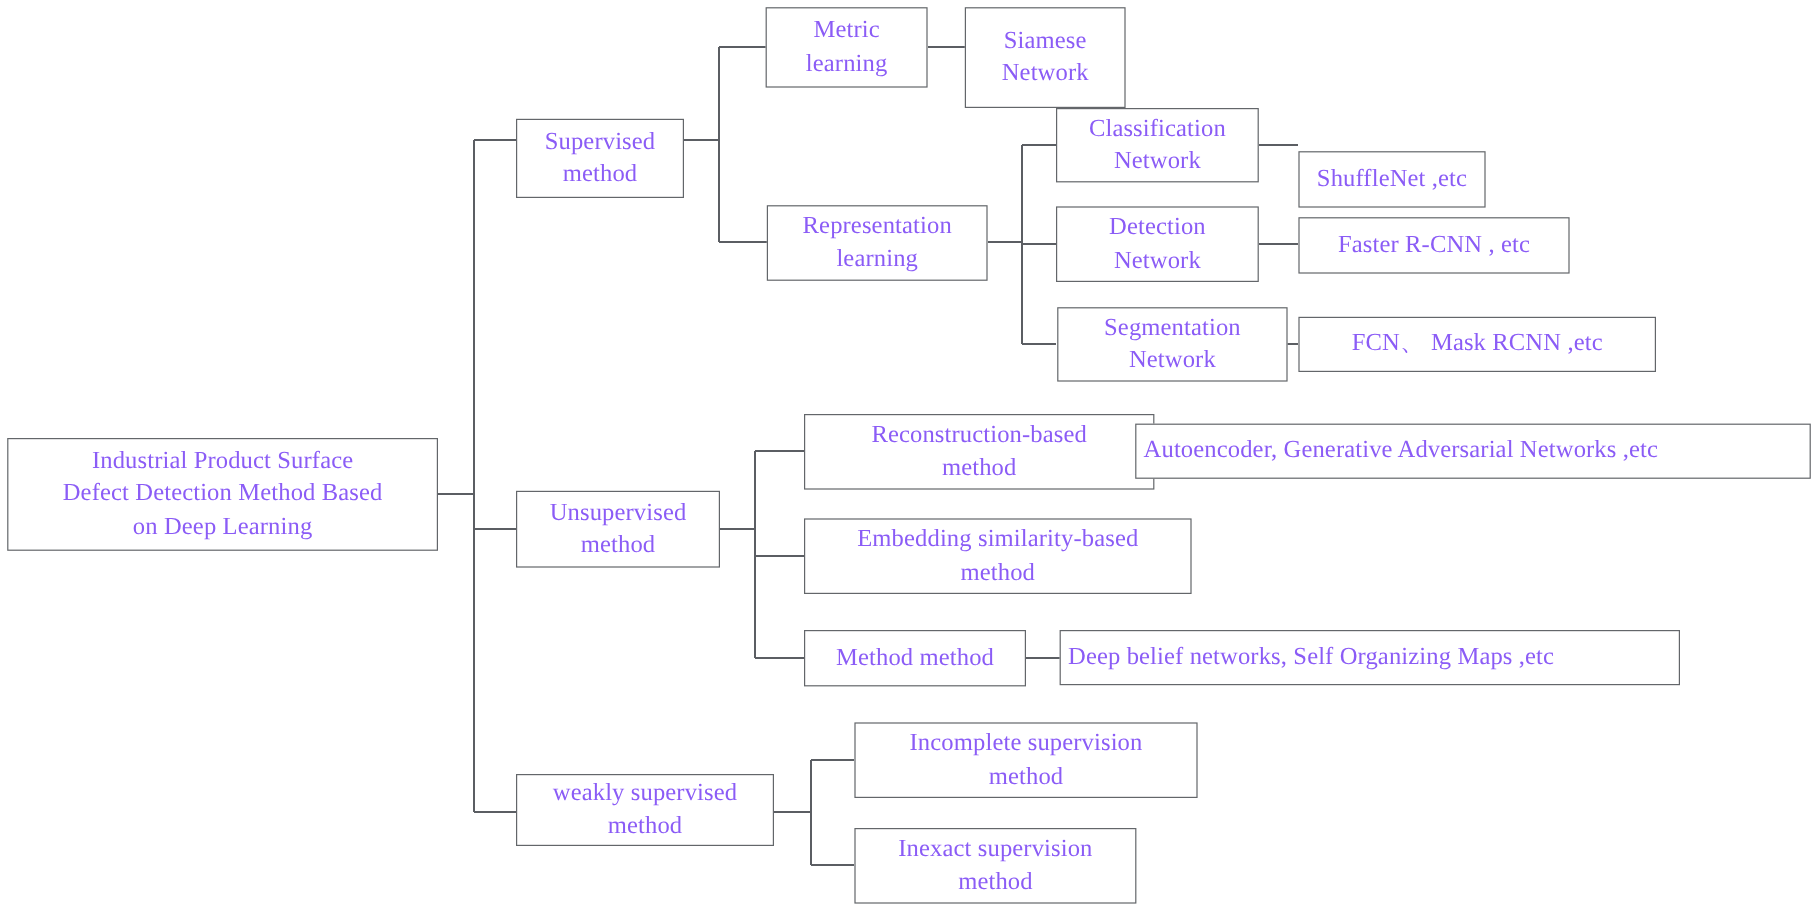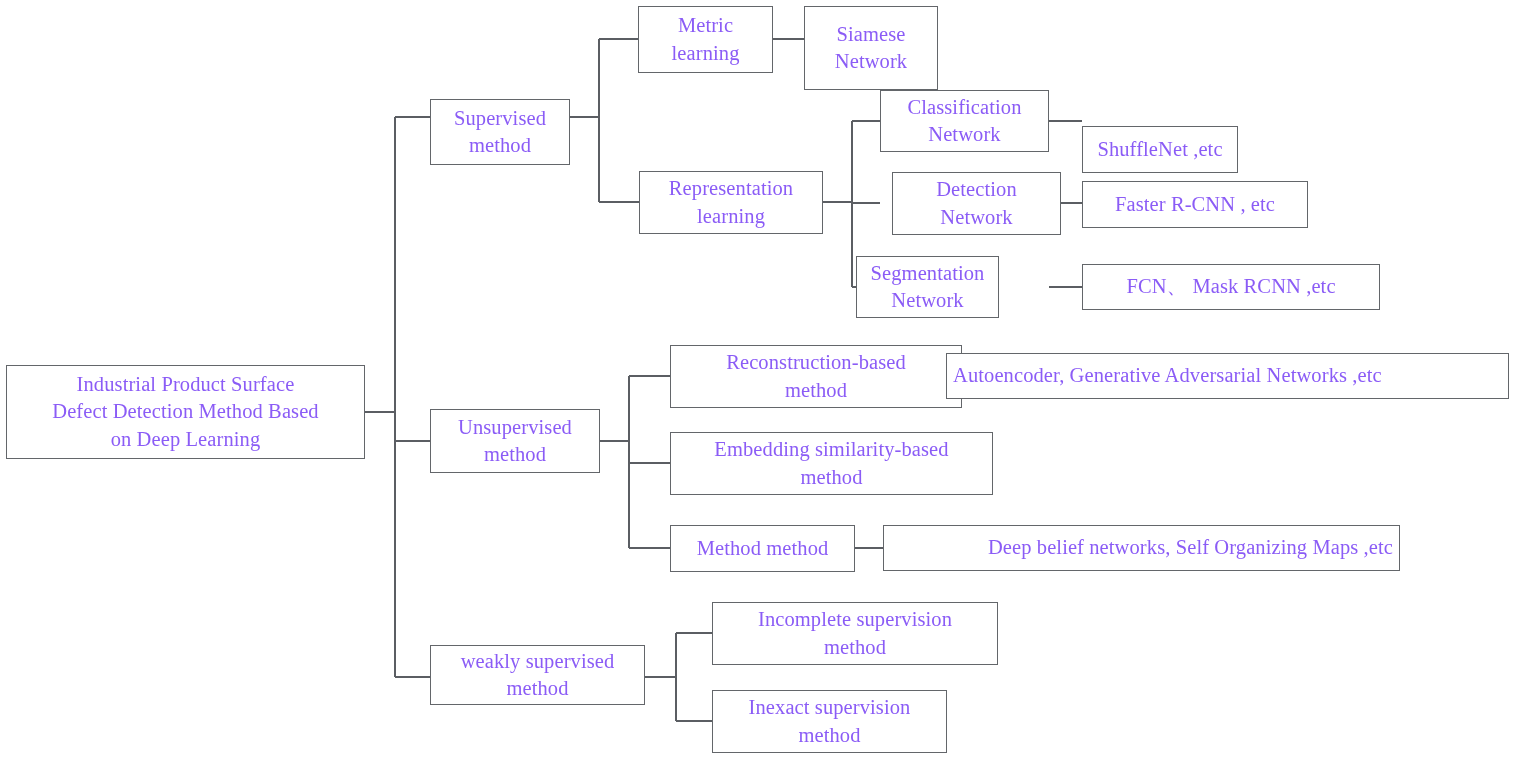--- a/index.html
+++ b/index.html
@@ -125,26 +125,26 @@
   <div class="node" style="left:804px; top:6px; width:134px; height:84px;">
     <span class="txt">Siamese
 Network</span>
   </div>
 
   <div class="node" style="left:880px; top:90px; width:169px; height:62px;">
     <span class="txt">Classification
 Network</span>
   </div>
 
-  <div class="node" style="left:880px; top:172px; width:169px; height:63px;margin-left:12px;">
+  <div class="node" style="left:880px; top:172px; width:169px; height:63px;">
     <span class="txt">Detection
 Network</span>
   </div>
 
-  <div class="node" style="left:856px; top:256px; width:143px; height:62px;text-align:center;">
+  <div class="node" style="left:881px; top:256px; width:192px; height:62px;text-align:center;">
     <span class="txt">Segmentation
 Network</span>
   </div>
 
   <div class="node" style="left:1082px; top:98px; width:156px; height:47px;margin-top:28px;">
     <span class="txt">ShuffleNet ,etc</span>
   </div>
 
   <div class="node" style="left:1082px; top:181px; width:226px; height:47px;">
     <span class="txt">Faster R-CNN , etc</span>
@@ -165,21 +165,21 @@
   </div>
 
   <div class="node" style="left:670px; top:525px; width:185px; height:47px;">
     <span class="txt">Method method</span>
   </div>
 
   <div class="node left-align" style="left:946px; top:353px; width:563px; height:46px;">
     <span class="txt">Autoencoder, Generative Adversarial Networks ,etc</span>
   </div>
 
-  <div class="node left-align" style="left:883px; top:525px; width:517px; height:46px;justify-content:flex-end;">
+  <div class="node left-align" style="left:883px; top:525px; width:517px; height:46px;">
     <span class="txt">Deep belief networks, Self Organizing Maps ,etc</span>
   </div>
 
   <div class="node" style="left:712px; top:602px; width:286px; height:63px;">
     <span class="txt">Incomplete supervision
 method</span>
   </div>
 
   <div class="node" style="left:712px; top:690px; width:235px; height:63px;">
     <span class="txt">Inexact supervision

